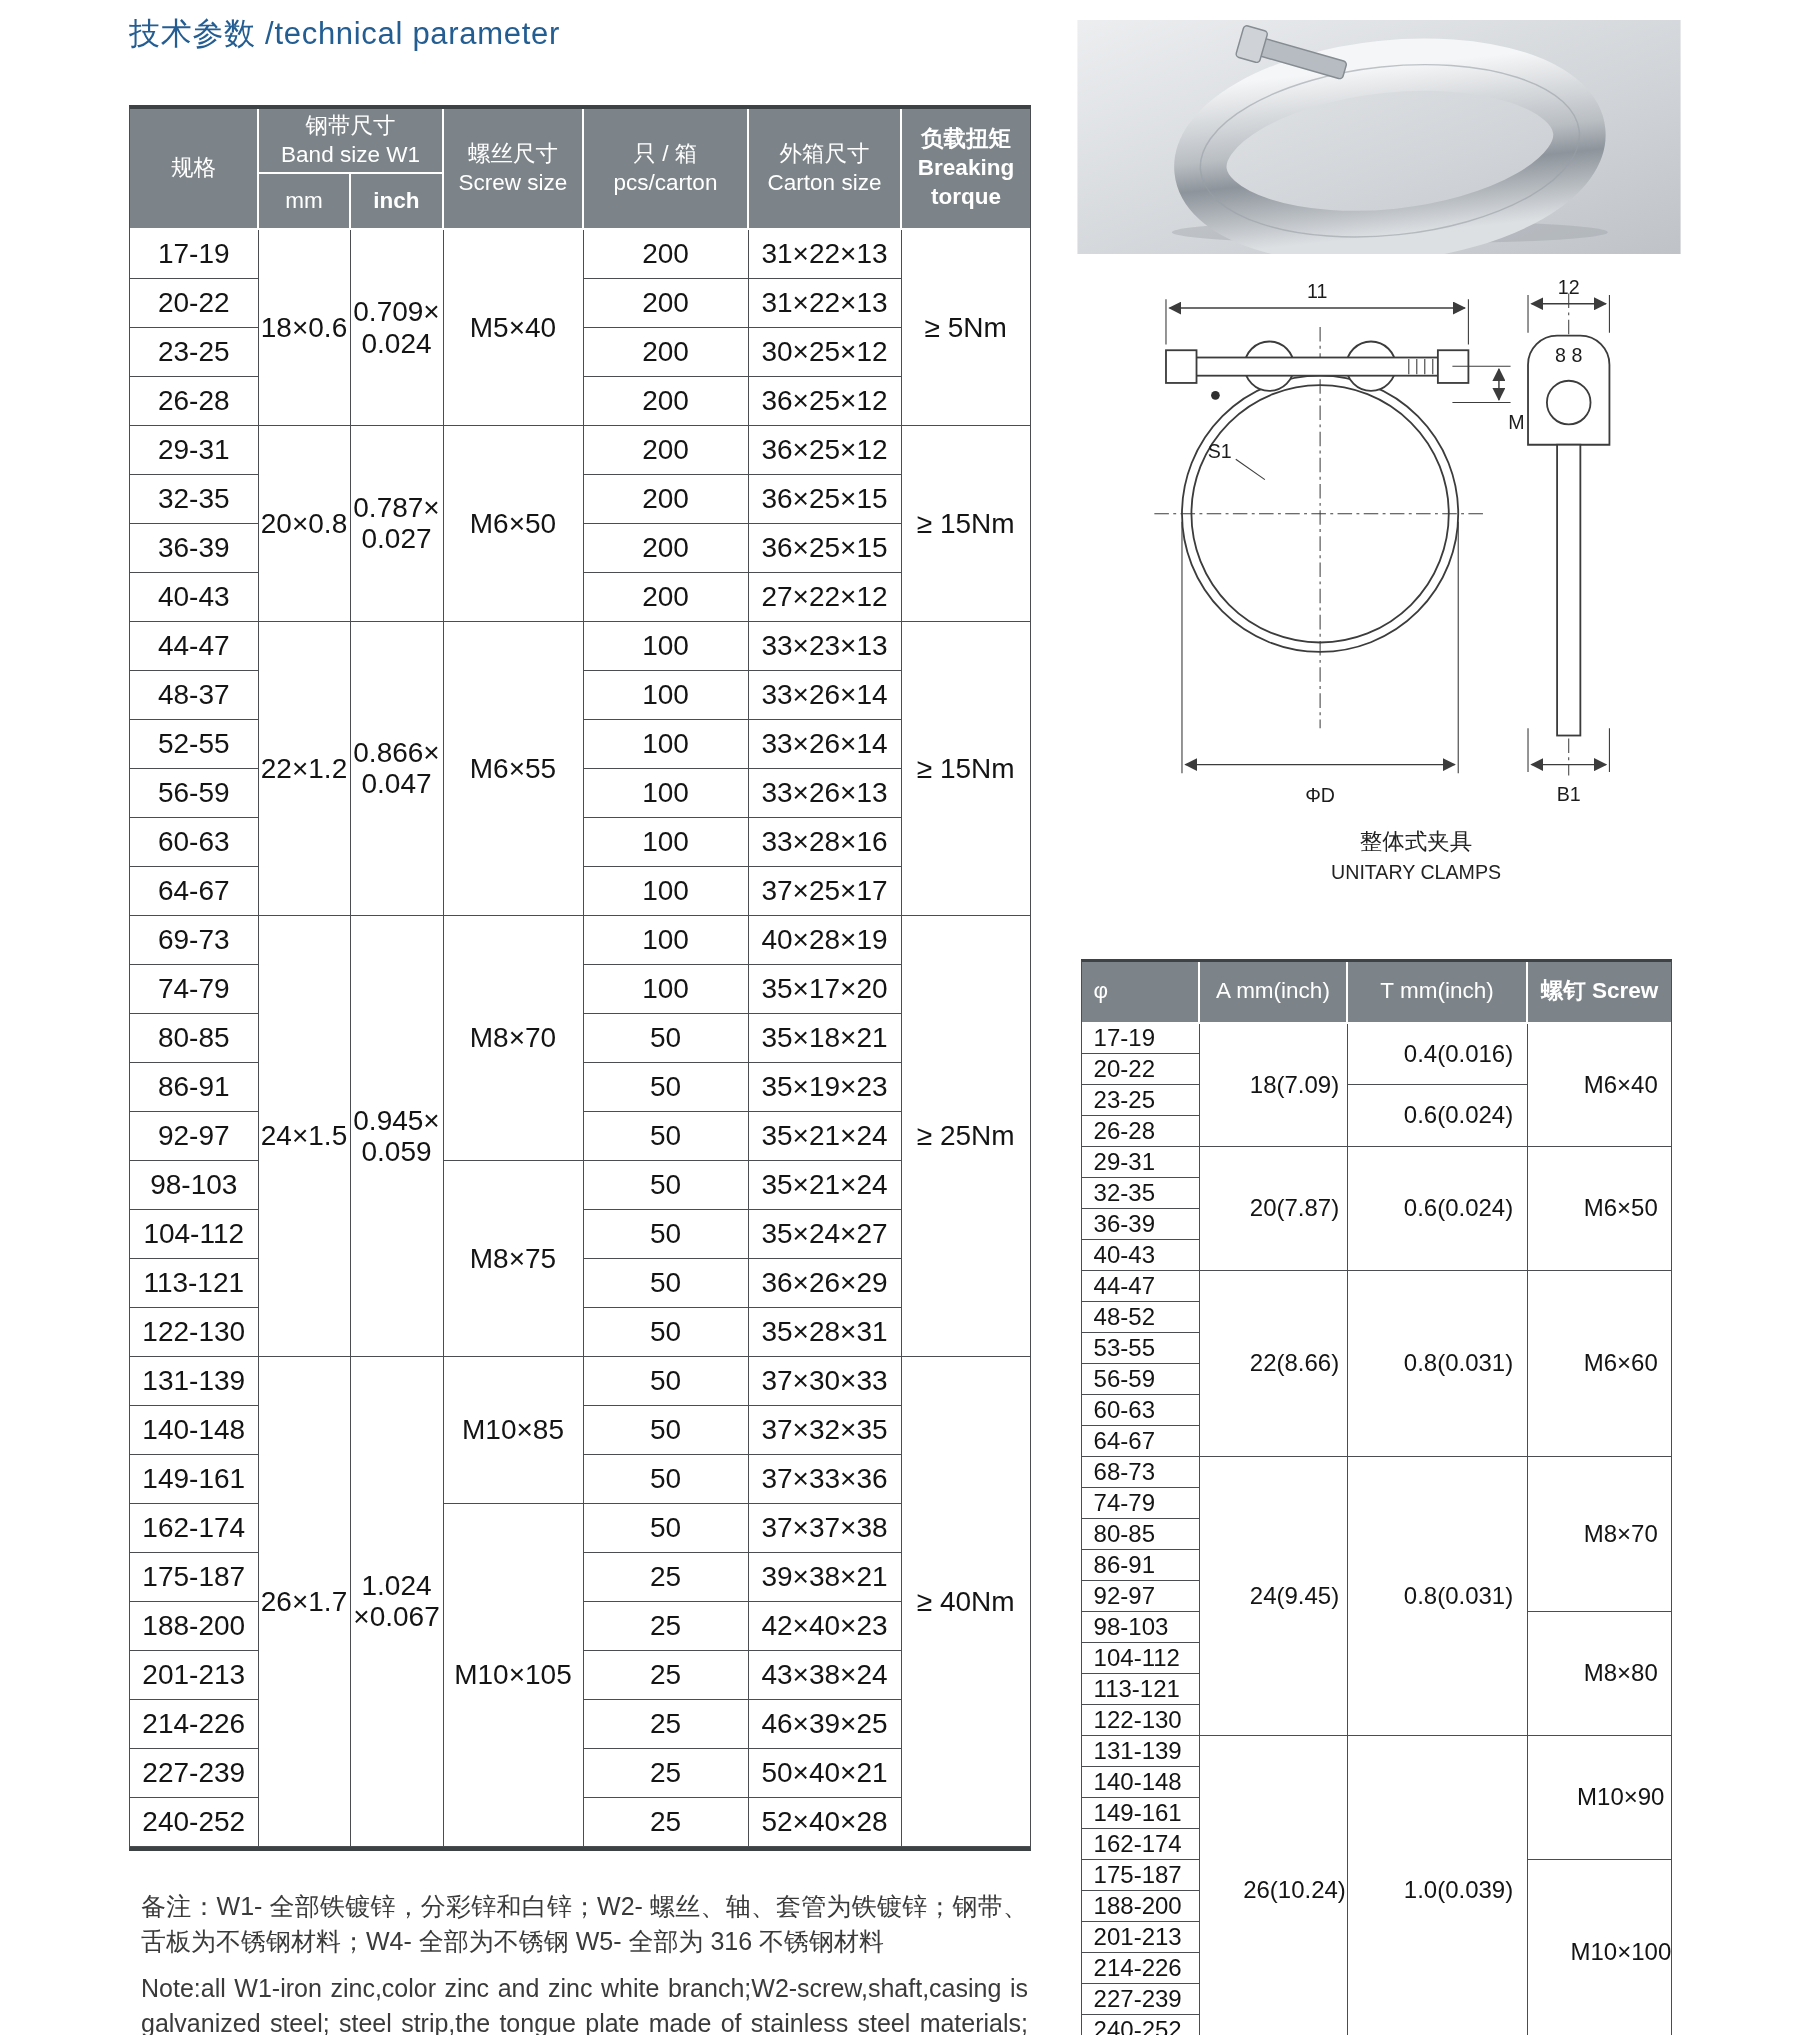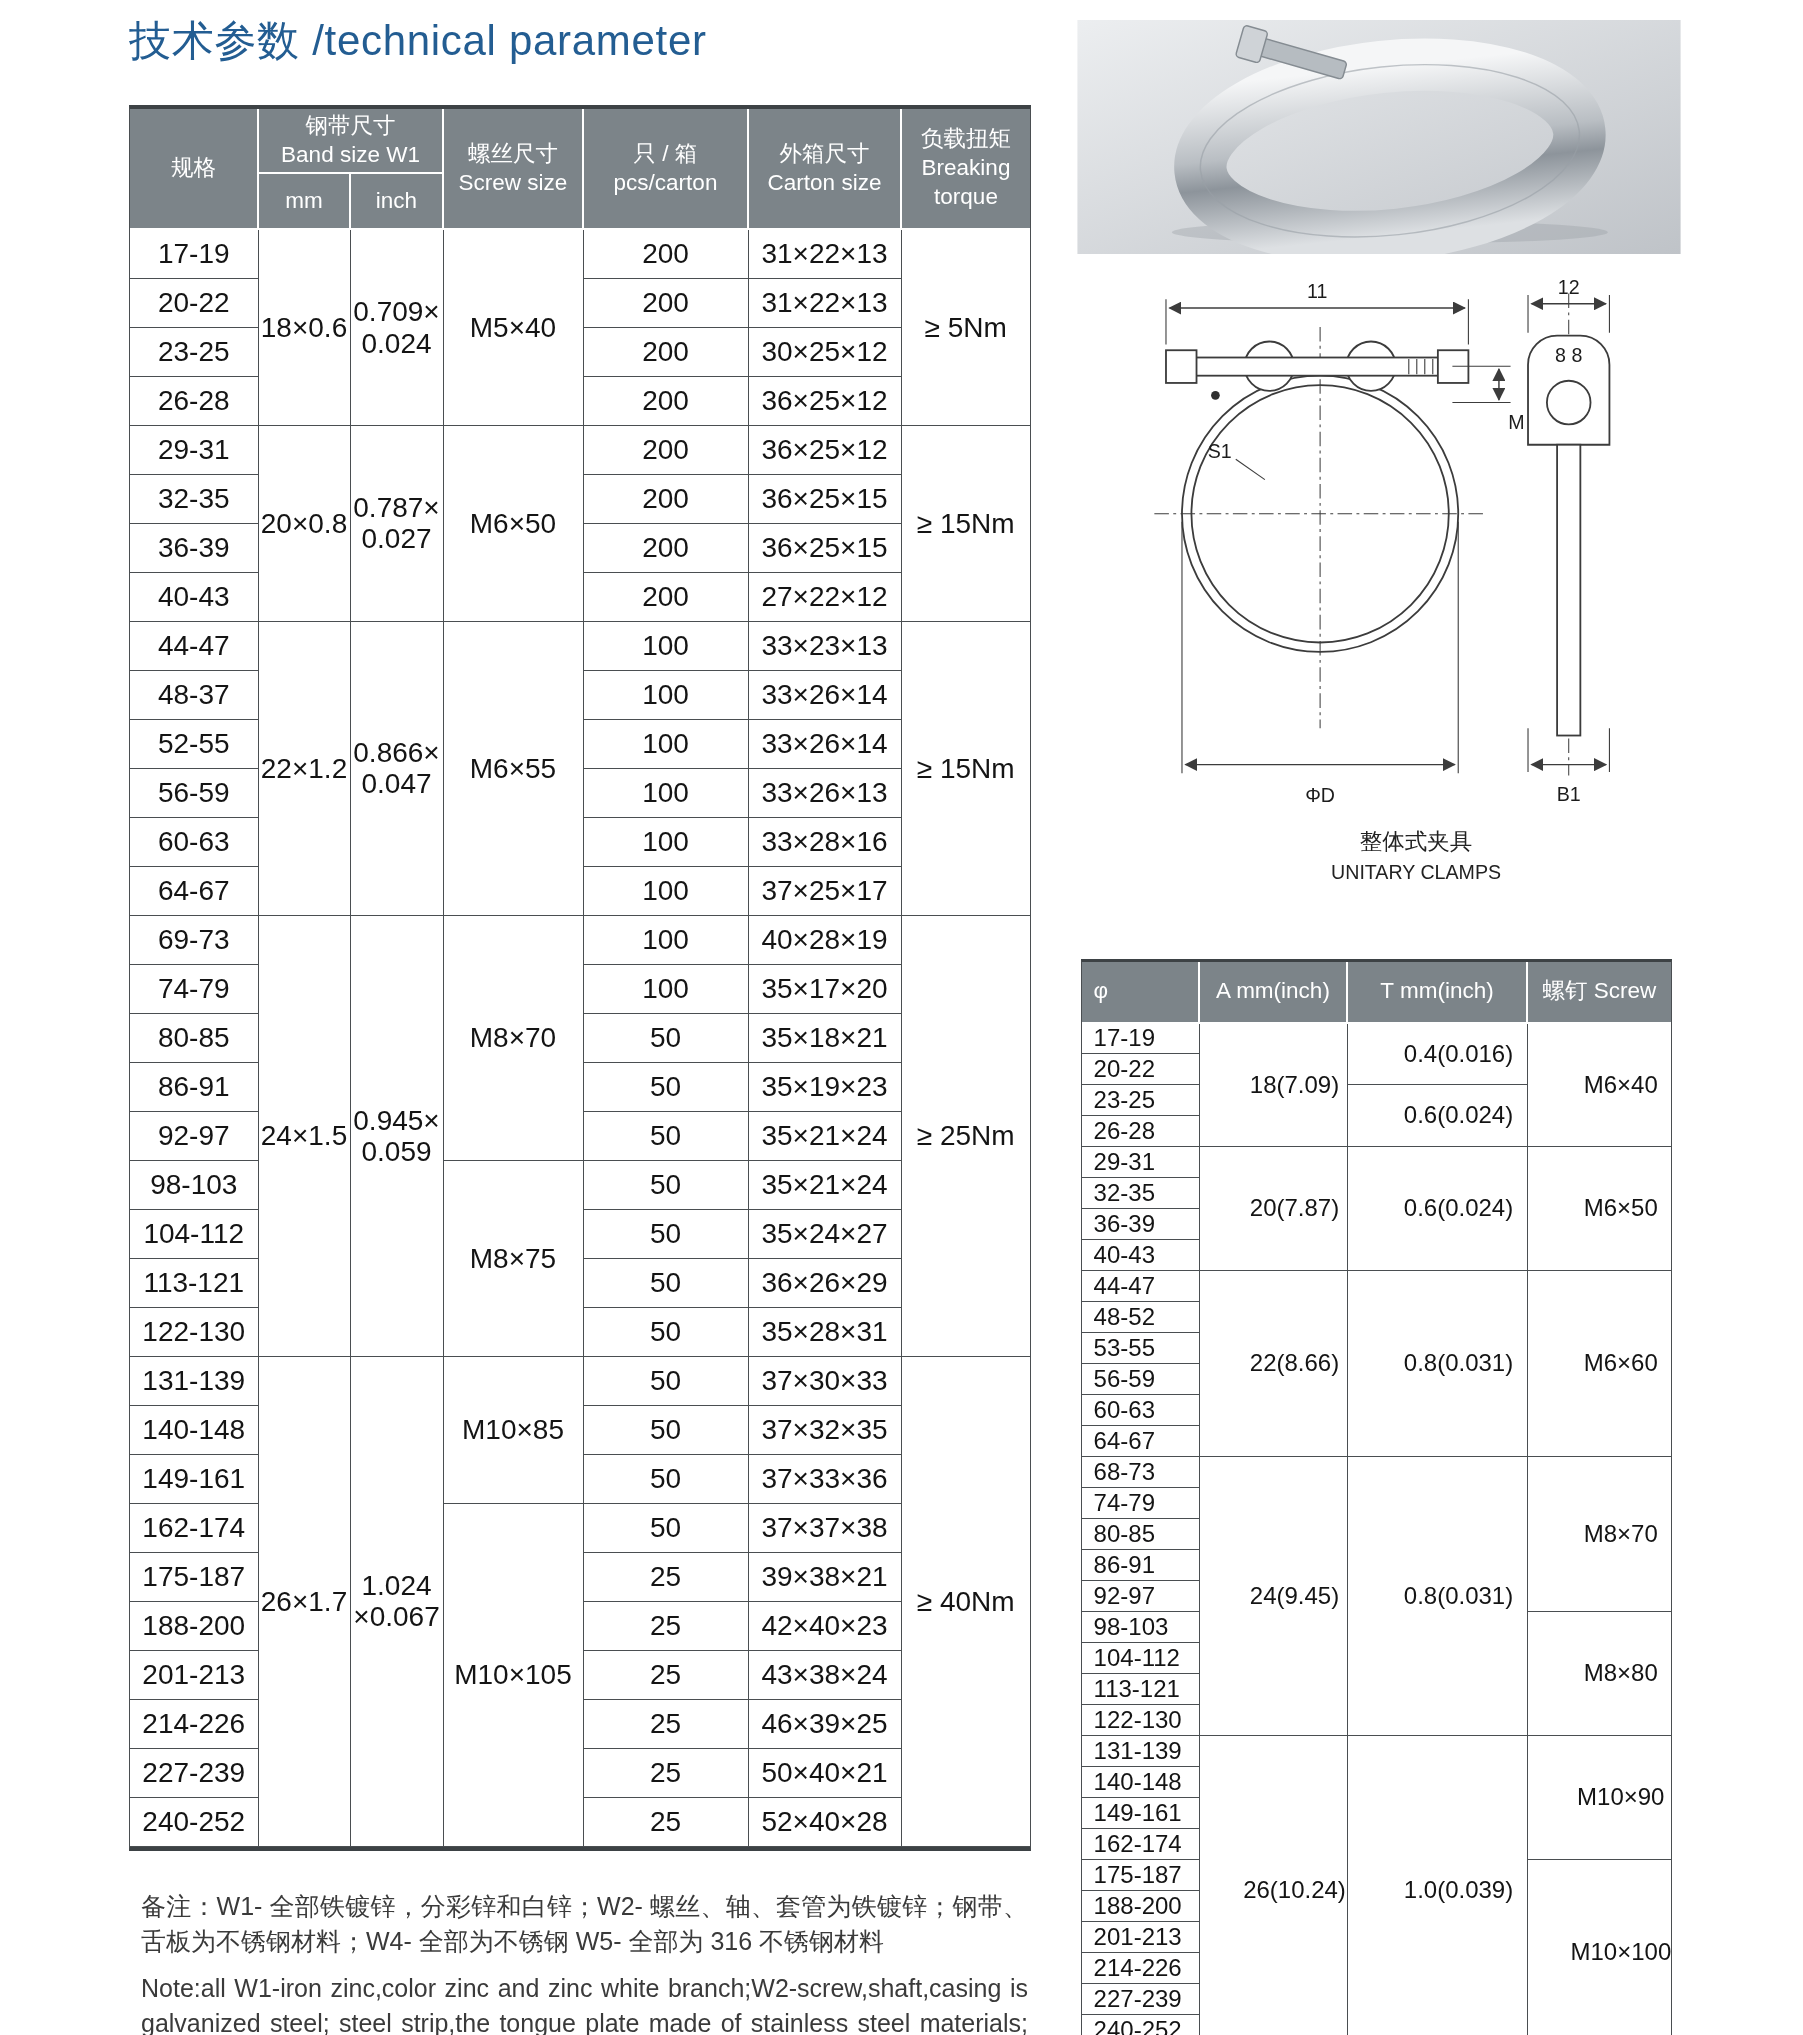--- a/index.html
+++ b/index.html
@@ -3,39 +3,39 @@
 <meta charset="utf-8">
 <style>
   html,body{margin:0;padding:0;}
   body{
     width:1804px;height:2035px;position:relative;background:#ffffff;
     font-family:"Liberation Sans","DejaVu Sans",sans-serif;color:#151515;
     overflow:hidden;
   }
   .title{
     position:absolute;left:129px;top:13px;margin:0;
-    font-size:42px;font-weight:500;color:#235d92;letter-spacing:0.7px;
+    font-size:31px;font-weight:500;color:#235d92;letter-spacing:0.7px;
   }
   
   .twrap{
     position:absolute;box-sizing:border-box;background:#fff;
     border-left:1.5px solid #4a4e51;border-right:1.5px solid #4a4e51;
     border-top:4.4px solid #3d4245;border-bottom:4.4px solid #3d4245;
   }
   .main-wrap{left:129px;top:105px;width:902px;}
   .right-wrap{left:1081px;top:959px;width:591px;border-top-width:3.6px;}
   table{border-collapse:collapse;width:100%;table-layout:fixed;}
   th{
     background:#7c8489;color:#ffffff;font-weight:400;
     white-space:pre-line;vertical-align:middle;text-align:center;
     border:2.2px solid #ffffff;padding:2.9px 1.5px;line-height:1.28;
   }
   thead tr:first-child th{border-top:none;}
   th:first-child{border-left:none;}
-  th:last-child{border-right:none;}
+  th:last-child{border-right:none;font-weight:bold;}
   td{
     border:1.5px solid #4a4e51;text-align:center;vertical-align:middle;
     white-space:pre-line;padding:0;line-height:1.12;color:#141414;
   }
   tbody tr:first-child td{border-top:2.9px solid #4a4e51;}
   td:first-child{border-left:none;}
   td:last-child{border-right:none;}
   .mt th{font-size:22.5px;}
   .mt thead tr:first-child{height:64px;}
   .mt thead tr:last-child{height:56px;}

